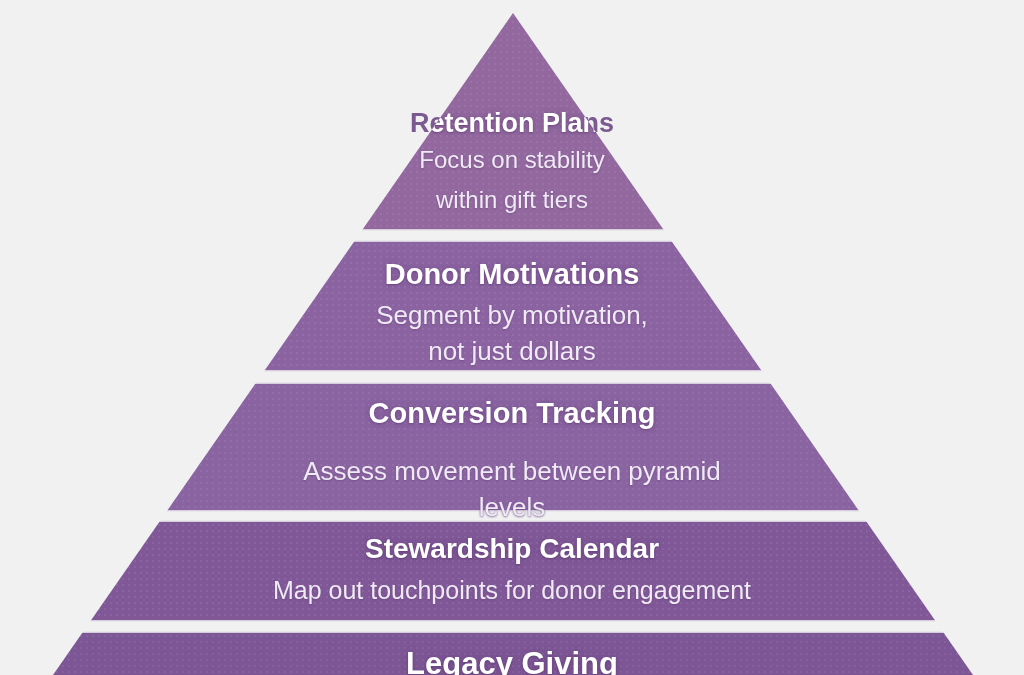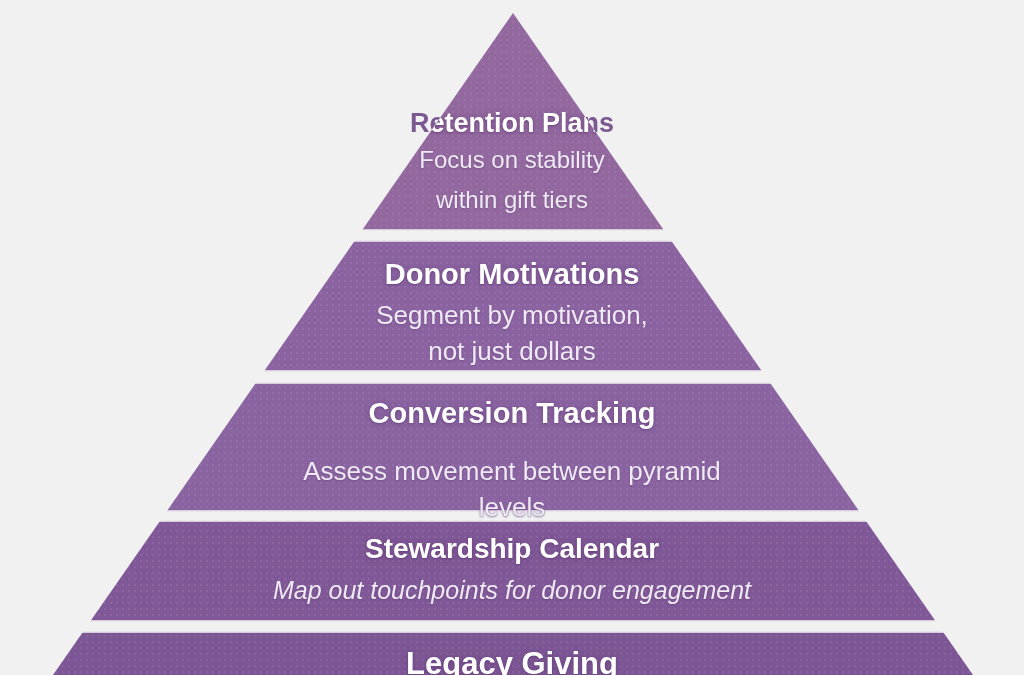--- a/index.html
+++ b/index.html
@@ -58,21 +58,21 @@
     text-shadow: 0 1px 2px rgba(80,45,100,0.35);
   }
 
   .t1t { top: 108px; font-size: 27px; }
   .t1s { top: 140px; font-size: 24px; line-height: 40px; }
   .t2t { top: 258px; font-size: 29px; }
   .t2s { top: 297px; font-size: 26px; line-height: 36px; }
   .t3t { top: 397px; font-size: 29px; }
   .t3s { top: 437px; font-size: 26px; line-height: 36px; margin-top: 16px; }
   .t4t { top: 533px; font-size: 28px; }
-  .t4s { top: 573px; font-size: 25px; line-height: 34px; font-style: italic; }
+  .t4s { top: 573px; font-size: 25px; line-height: 34px; }
   .t5t { top: 646px; font-size: 31px; }
 </style>
 </head>
 <body>
 
 <div class="stage" style="background-color: rgb(241, 241, 242);">
 
   <div class="tstack" id="stack-under">
     <div class="tt t1t">Retention Plans</div>
     <div class="ts t1s">

